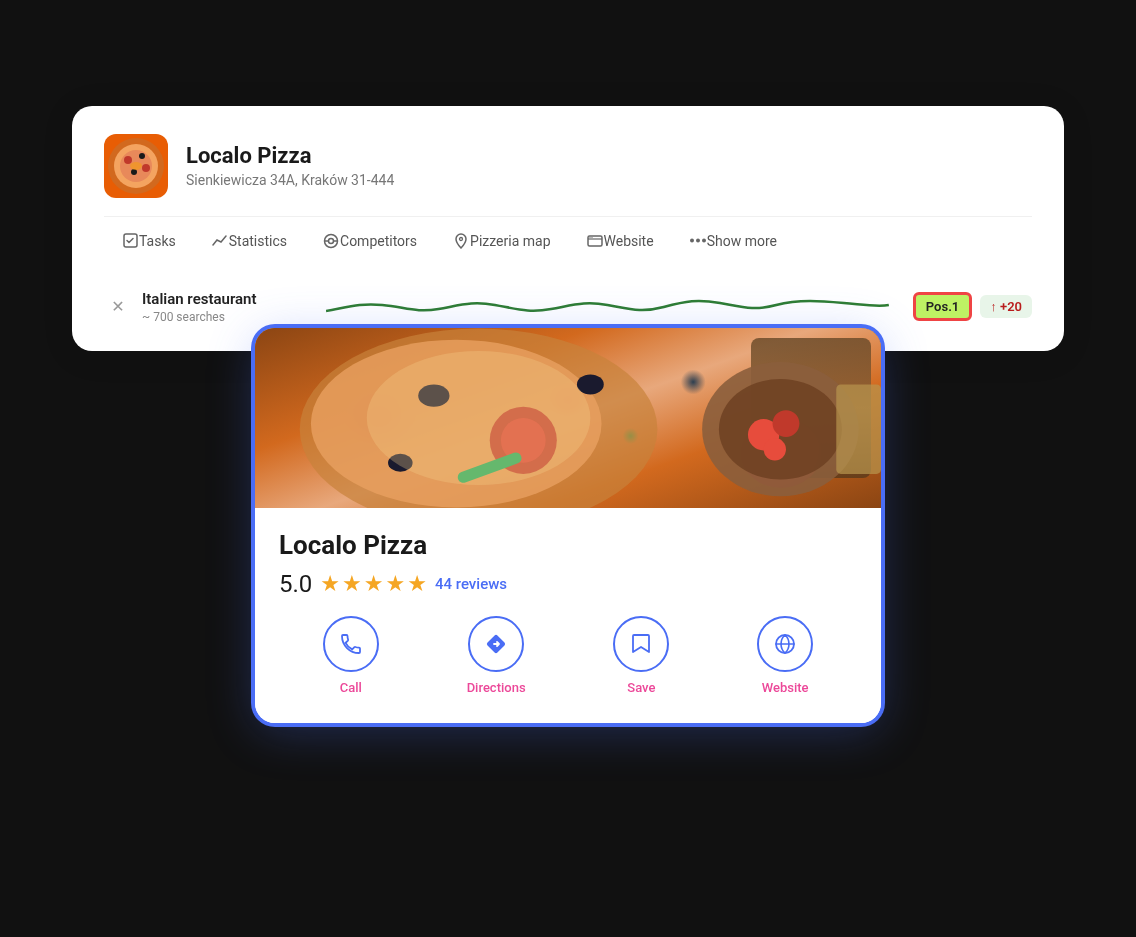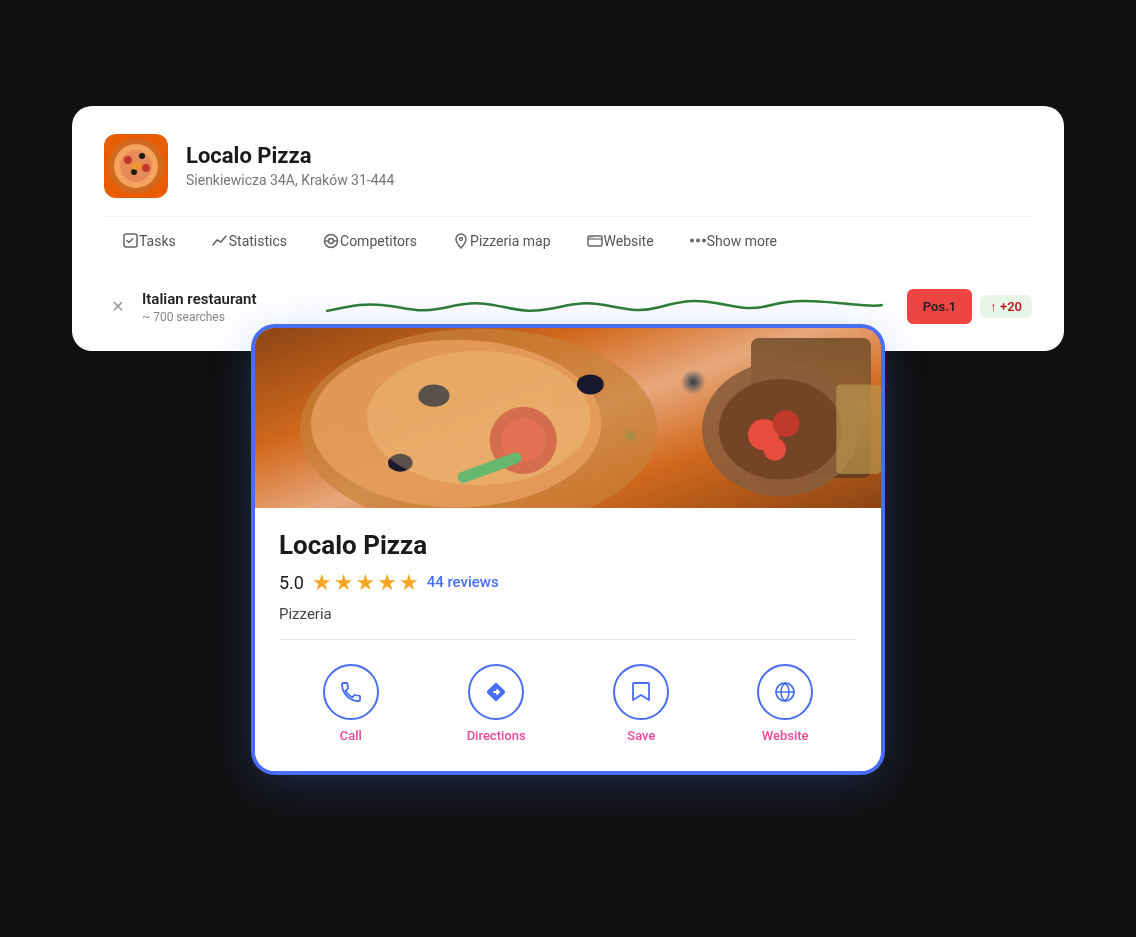--- a/index.html
+++ b/index.html
@@ -145,22 +145,22 @@
     }
 
     .chart-area {
       flex: 1;
       height: 48px;
       margin: 0 24px;
       position: relative;
     }
 
     .pos-badge {
-      background: #ef4444;
-      border: 6px solid #ef4444;
+      background: #bef264;
+      border: 3px solid #ef4444;
       border-radius: 6px;
       padding: 4px 10px;
       font-size: 13px;
       font-weight: 600;
       color: #222;
       white-space: nowrap;
       margin-right: 8px;
     }
 
     .pos-change {
@@ -247,21 +247,21 @@
     }
 
     .rating-row {
       display: flex;
       align-items: center;
       gap: 8px;
       margin-bottom: 10px;
     }
 
     .rating-number {
-      font-size: 18px;
+      font-size: 24px;
       font-weight: 400;
       color: #1a1a1a;
     }
 
     .stars {
       display: flex;
       gap: 2px;
     }
 
     .star {
@@ -471,21 +471,20 @@
         <div class="stars">
           <span class="star">★</span>
           <span class="star">★</span>
           <span class="star">★</span>
           <span class="star">★</span>
           <span class="star">★</span>
         </div>
         <span class="reviews-link">44 reviews</span>
       </div>
 
-      <div class="category">Pizzeria</div>
 
       <div class="action-buttons">
 
         <div class="action-btn">
           <div class="action-btn-circle">
             <svg width="24" height="24" viewBox="0 0 24 24" fill="none">
               <path d="M6.6 10.8c1.4 2.8 3.8 5.1 6.6 6.6l2.2-2.2c.3-.3.7-.4 1-.2 1.1.4 2.3.6 3.6.6.6 0 1 .4 1 1V20c0 .6-.4 1-1 1-9.4 0-17-7.6-17-17 0-.6.4-1 1-1h3.5c.6 0 1 .4 1 1 0 1.3.2 2.5.6 3.6.1.3 0 .7-.2 1L6.6 10.8z" stroke="#4a6df5" stroke-width="1.8" stroke-linecap="round"></path>
             </svg>
           </div>
           <span class="action-btn-label">Call</span>

